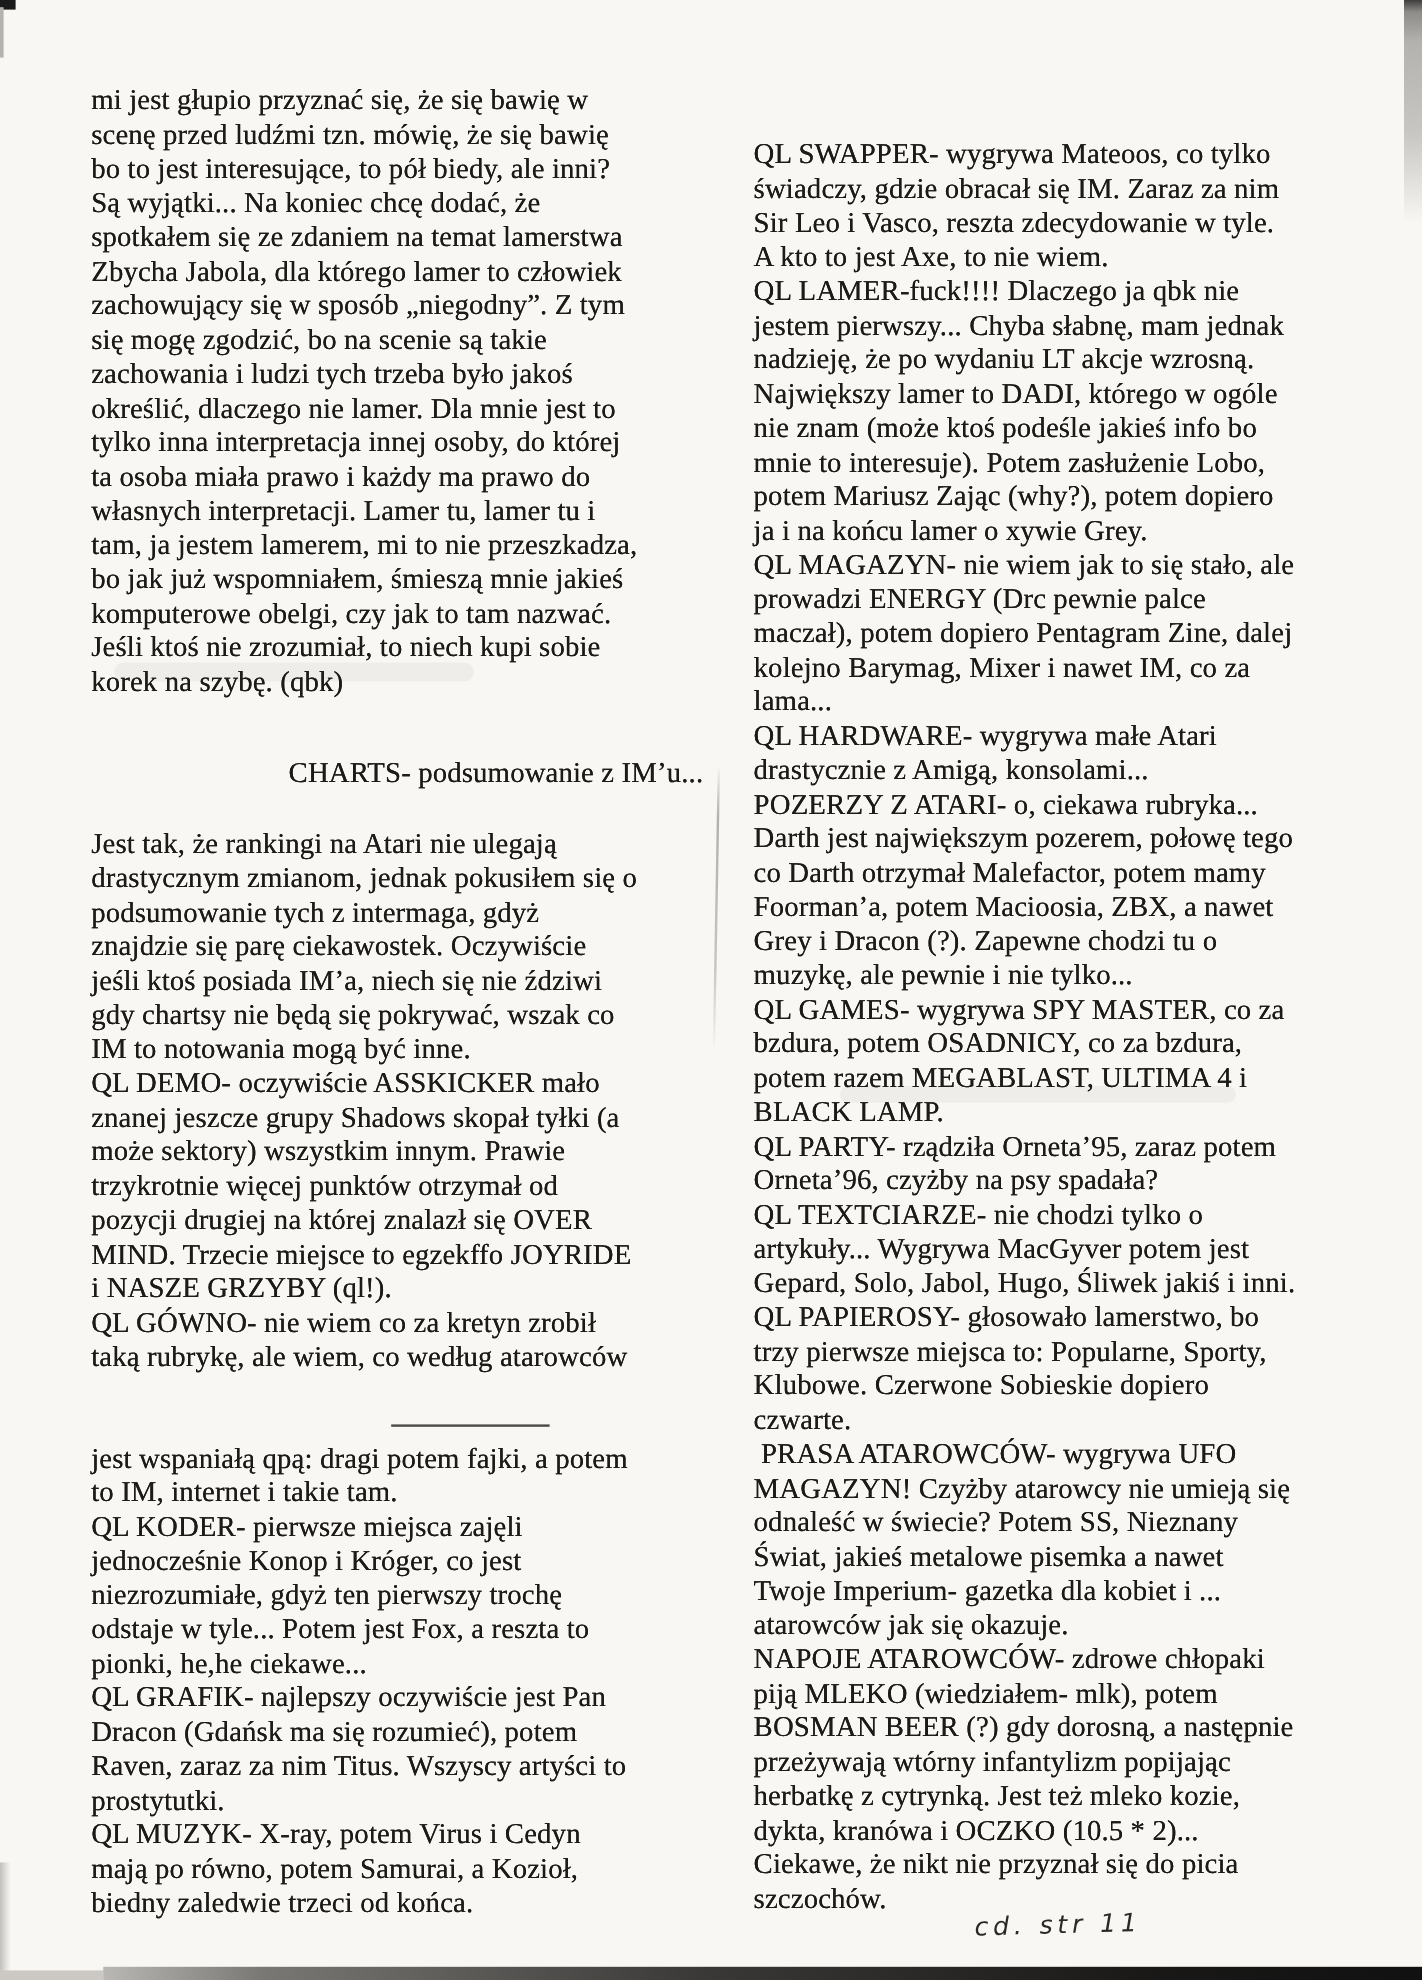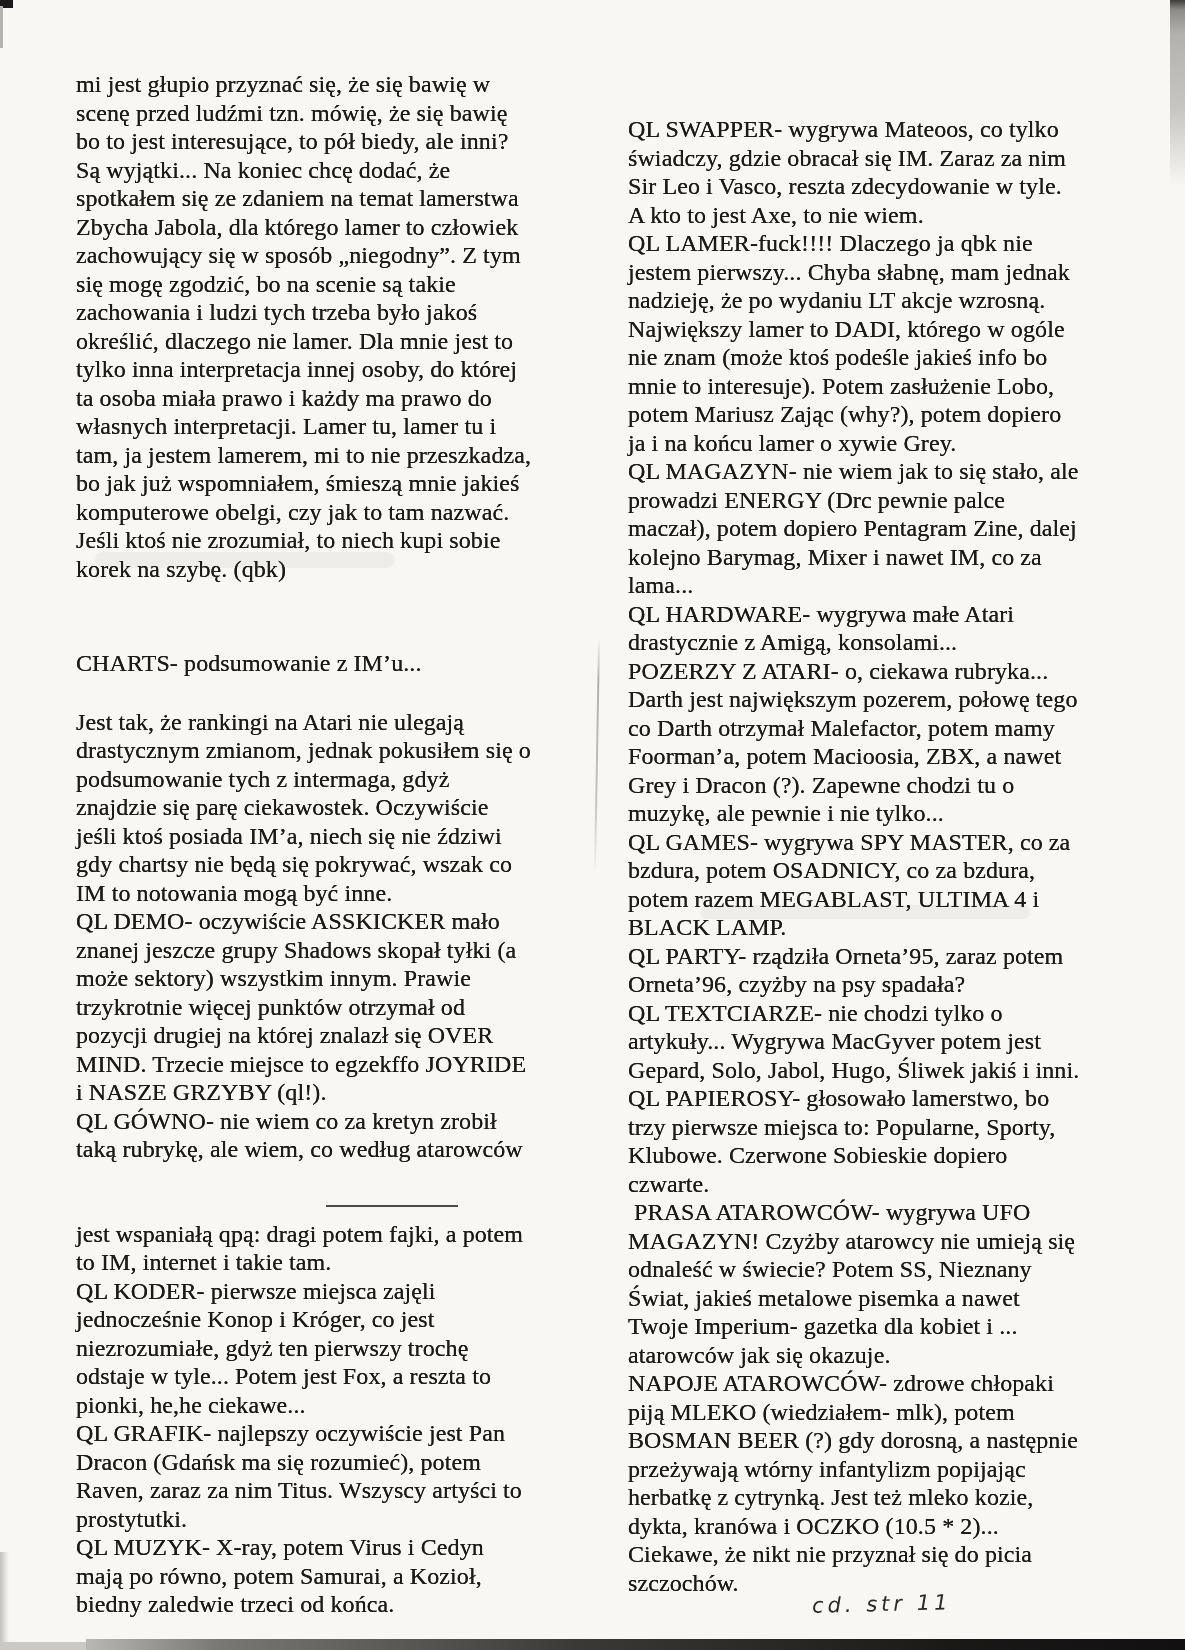--- a/index.html
+++ b/index.html
@@ -25,21 +25,21 @@
   .col-left{left:76px;top:70px;}
   .col-right{left:628px;top:70px;}
   .para{
     white-space:pre;
     font-size:24px;
     line-height:28.5px;
     color:var(--ink);
     text-shadow:0 0 0.45px currentColor;
     letter-spacing:0.1px;
   }
-  .charts-heading{margin-top:66px;}
+  .charts-heading{margin-top:48px;text-align:right;}
   .para-left-2{margin-top:30px;}
   .divider{
     height:0;
     border-top:2px solid #4c4a47;
     width:132px;
     margin:41px 0 13px 250px;
   }
   .para-right-1{margin-top:45px;}
   .para-right-2{}
   .handwritten{

